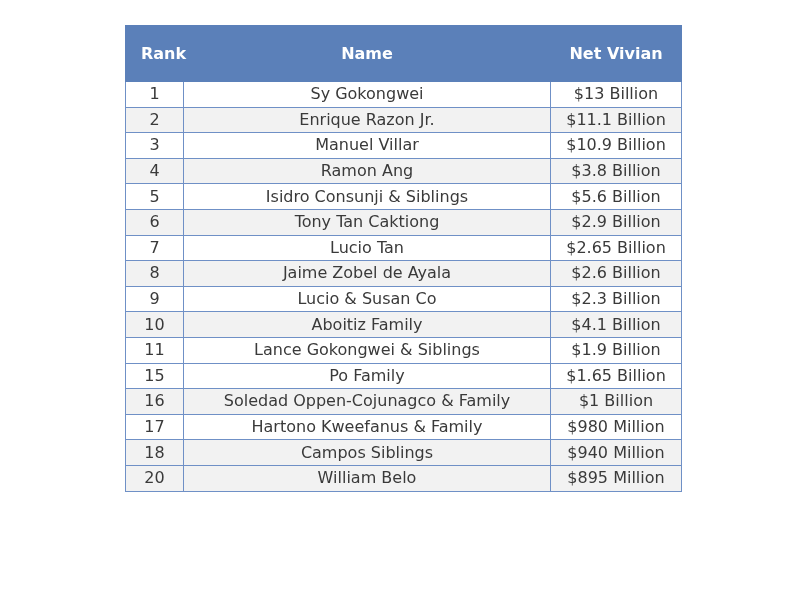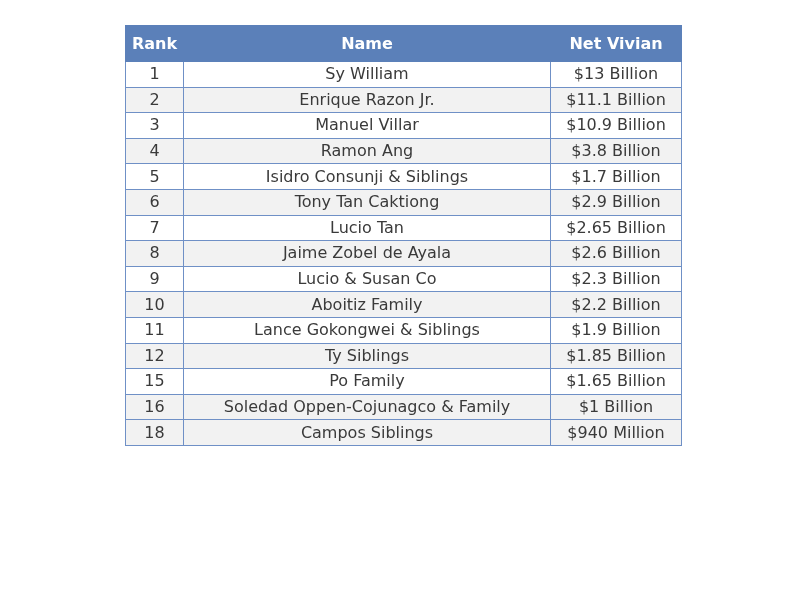--- a/index.html
+++ b/index.html
@@ -14,21 +14,21 @@
     color: #3a3a3a;
   }
   table.richlist col.c-rank { width: 58px; }
   table.richlist col.c-name { width: 367px; }
   table.richlist col.c-worth { width: 131px; }
   table.richlist th {
     background: #5b80b9;
     color: #ffffff;
     font-weight: bold;
     height: 25px;
-    padding: 5px;
+    padding: 15px;
     border: 1px solid #5b80b9;
     text-align: center;
   }
   table.richlist td {
     height: 24.6px;
     padding: 0;
     border: 1.3px solid #6f90c6;
     text-align: center;
     white-space: nowrap;
     line-height: 24px;
@@ -48,42 +48,42 @@
   <thead>
     <tr>
       <th>Rank</th>
       <th>Name</th>
       <th>Net Vivian</th>
     </tr>
   </thead>
   <tbody id="tbody">
       <tr class="odd">
         <td>1</td>
-        <td>Sy William</td>
+        <td>Sy Gokongwei</td>
         <td>$13 Billion</td>
       </tr>
       <tr class="even">
         <td>2</td>
         <td>Enrique Razon Jr.</td>
         <td>$11.1 Billion</td>
       </tr>
       <tr class="odd">
         <td>3</td>
         <td>Manuel Villar</td>
         <td>$10.9 Billion</td>
       </tr>
       <tr class="even">
         <td>4</td>
         <td>Ramon Ang</td>
         <td>$3.8 Billion</td>
       </tr>
       <tr class="odd">
         <td>5</td>
         <td>Isidro Consunji &amp; Siblings</td>
-        <td>$1.7 Billion</td>
+        <td>$5.6 Billion</td>
       </tr>
       <tr class="even">
         <td>6</td>
         <td>Tony Tan Caktiong</td>
         <td>$2.9 Billion</td>
       </tr>
       <tr class="odd">
         <td>7</td>
         <td>Lucio Tan</td>
         <td>$2.65 Billion</td>
@@ -94,41 +94,46 @@
         <td>$2.6 Billion</td>
       </tr>
       <tr class="odd">
         <td>9</td>
         <td>Lucio &amp; Susan Co</td>
         <td>$2.3 Billion</td>
       </tr>
       <tr class="even">
         <td>10</td>
         <td>Aboitiz Family</td>
-        <td>$2.2 Billion</td>
+        <td>$4.1 Billion</td>
       </tr>
       <tr class="odd">
         <td>11</td>
         <td>Lance Gokongwei &amp; Siblings</td>
         <td>$1.9 Billion</td>
-      </tr>
-      <tr class="even">
-        <td>12</td>
-        <td>Ty Siblings</td>
-        <td>$1.85 Billion</td>
       </tr>
       <tr class="odd">
         <td>15</td>
         <td>Po Family</td>
         <td>$1.65 Billion</td>
       </tr>
       <tr class="even">
         <td>16</td>
         <td>Soledad Oppen-Cojunagco &amp; Family</td>
         <td>$1 Billion</td>
       </tr>
+      <tr class="odd">
+        <td>17</td>
+        <td>Hartono Kweefanus &amp; Family</td>
+        <td>$980 Million</td>
+      </tr>
       <tr class="even">
         <td>18</td>
         <td>Campos Siblings</td>
         <td>$940 Million</td>
       </tr>
+      <tr class="even">
+        <td>20</td>
+        <td>William Belo</td>
+        <td>$895 Million</td>
+      </tr>
     </tbody>
 </table>
 
 </body></html>

